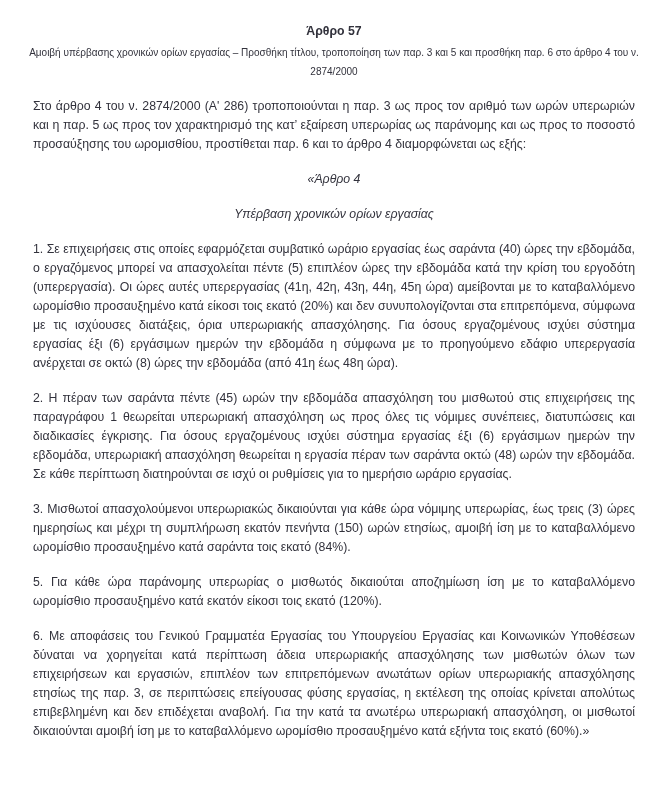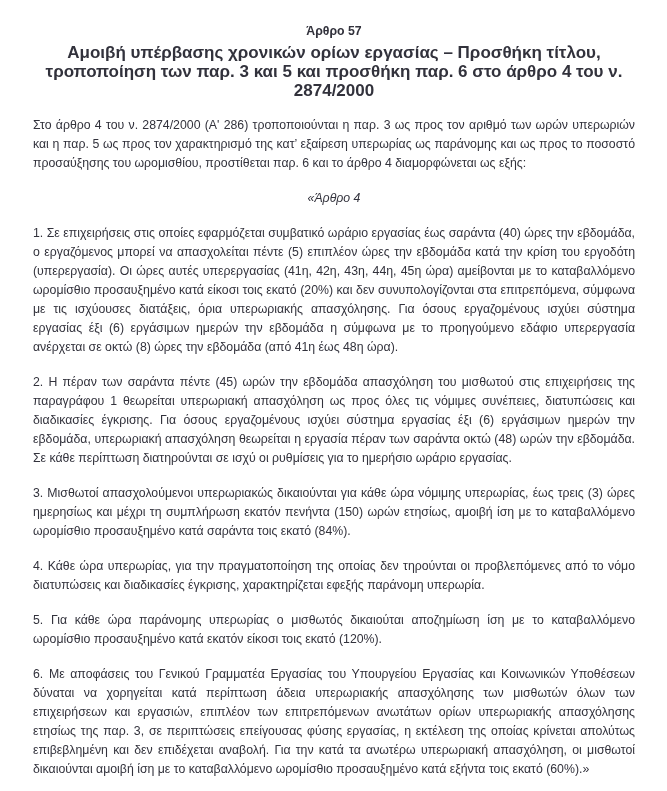--- a/index.html
+++ b/index.html
@@ -21,22 +21,22 @@
   .doc-heading {
     margin: 0;
     text-align: center;
     font-weight: 700;
     font-size: 12.3px;
     line-height: 19px;
   }
   .doc-subtitle {
     margin: 2px 0 4px 0;
     text-align: center;
-    font-weight: 700;
-    font-size: 17px;
+    font-weight: 400;
+    font-size: 10px;
     line-height: 19px;
   }
   p {
     margin: 16px;
   }
   .body-par {
     text-align: justify;
     text-justify: inter-word;
   }
   .centered {
@@ -50,26 +50,26 @@
 <div class="page">
 
   <h1 class="doc-heading">Άρθρο 57</h1>
 
   <h2 class="doc-subtitle">Αμοιβή υπέρβασης χρονικών ορίων εργασίας – Προσθήκη τίτλου, τροποποίηση των παρ. 3 και 5 και προσθήκη παρ. 6 στο άρθρο 4 του ν. 2874/2000</h2>
 
   <p class="body-par">Στο άρθρο 4 του ν. 2874/2000 (Α' 286) τροποποιούνται η παρ. 3 ως προς τον αριθμό των ωρών υπερωριών και η παρ. 5 ως προς τον χαρακτηρισμό της κατ’ εξαίρεση υπερωρίας ως παράνομης και ως προς το ποσοστό προσαύξησης του ωρομισθίου, προστίθεται παρ. 6 και το άρθρο 4 διαμορφώνεται ως εξής:</p>
 
   <p class="centered">«Άρθρο 4</p>
 
+  <p class="centered">Υπέρβαση χρονικών ορίων εργασίας</p>
 
   <p class="body-par">1. Σε επιχειρήσεις στις οποίες εφαρμόζεται συμβατικό ωράριο εργασίας έως σαράντα (40) ώρες την εβδομάδα, ο εργαζόμενος μπορεί να απασχολείται πέντε (5) επιπλέον ώρες την εβδομάδα κατά την κρίση του εργοδότη (υπερεργασία). Οι ώρες αυτές υπερεργασίας (41η, 42η, 43η, 44η, 45η ώρα) αμείβονται με το καταβαλλόμενο ωρομίσθιο προσαυξημένο κατά είκοσι τοις εκατό (20%) και δεν συνυπολογίζονται στα επιτρεπόμενα, σύμφωνα με τις ισχύουσες διατάξεις, όρια υπερωριακής απασχόλησης. Για όσους εργαζομένους ισχύει σύστημα εργασίας έξι (6) εργάσιμων ημερών την εβδομάδα η σύμφωνα με το προηγούμενο εδάφιο υπερεργασία ανέρχεται σε οκτώ (8) ώρες την εβδομάδα (από 41η έως 48η ώρα).</p>
 
   <p class="body-par">2. Η πέραν των σαράντα πέντε (45) ωρών την εβδομάδα απασχόληση του μισθωτού στις επιχειρήσεις της παραγράφου 1 θεωρείται υπερωριακή απασχόληση ως προς όλες τις νόμιμες συνέπειες, διατυπώσεις και διαδικασίες έγκρισης. Για όσους εργαζομένους ισχύει σύστημα εργασίας έξι (6) εργάσιμων ημερών την εβδομάδα, υπερωριακή απασχόληση θεωρείται η εργασία πέραν των σαράντα οκτώ (48) ωρών την εβδομάδα. Σε κάθε περίπτωση διατηρούνται σε ισχύ οι ρυθμίσεις για το ημερήσιο ωράριο εργασίας.</p>
 
   <p class="body-par">3. Μισθωτοί απασχολούμενοι υπερωριακώς δικαιούνται για κάθε ώρα νόμιμης υπερωρίας, έως τρεις (3) ώρες ημερησίως και μέχρι τη συμπλήρωση εκατόν πενήντα (150) ωρών ετησίως, αμοιβή ίση με το καταβαλλόμενο ωρομίσθιο προσαυξημένο κατά σαράντα τοις εκατό (84%).</p>
 
-  <p class="body-par">4. Κάθε ώρα υπερωρίας, για την πραγματοποίηση της οποίας δεν τηρούνται οι προβλεπόμενες από το νόμο διατυπώσεις και διαδικασίες έγκρισης, χαρακτηρίζεται εφεξής παράνομη υπερωρία.</p>
 
   <p class="body-par">5. Για κάθε ώρα παράνομης υπερωρίας ο μισθωτός δικαιούται αποζημίωση ίση με το καταβαλλόμενο ωρομίσθιο προσαυξημένο κατά εκατόν είκοσι τοις εκατό (120%).</p>
 
   <p class="body-par">6. Με αποφάσεις του Γενικού Γραμματέα Εργασίας του Υπουργείου Εργασίας και Κοινωνικών Υποθέσεων δύναται να χορηγείται κατά περίπτωση άδεια υπερωριακής απασχόλησης των μισθωτών όλων των επιχειρήσεων και εργασιών, επιπλέον των επιτρεπόμενων ανωτάτων ορίων υπερωριακής απασχόλησης ετησίως της παρ. 3, σε περιπτώσεις επείγουσας φύσης εργασίας, η εκτέλεση της οποίας κρίνεται απολύτως επιβεβλημένη και δεν επιδέχεται αναβολή. Για την κατά τα ανωτέρω υπερωριακή απασχόληση, οι μισθωτοί δικαιούνται αμοιβή ίση με το καταβαλλόμενο ωρομίσθιο προσαυξημένο κατά εξήντα τοις εκατό (60%).»</p>
 
 </div>
 
 </body></html>

